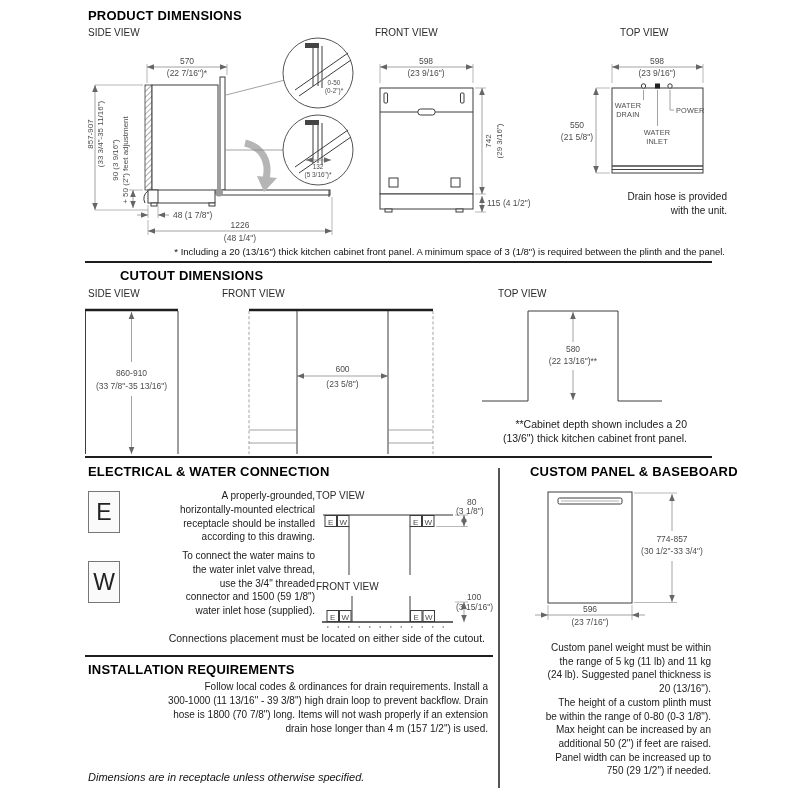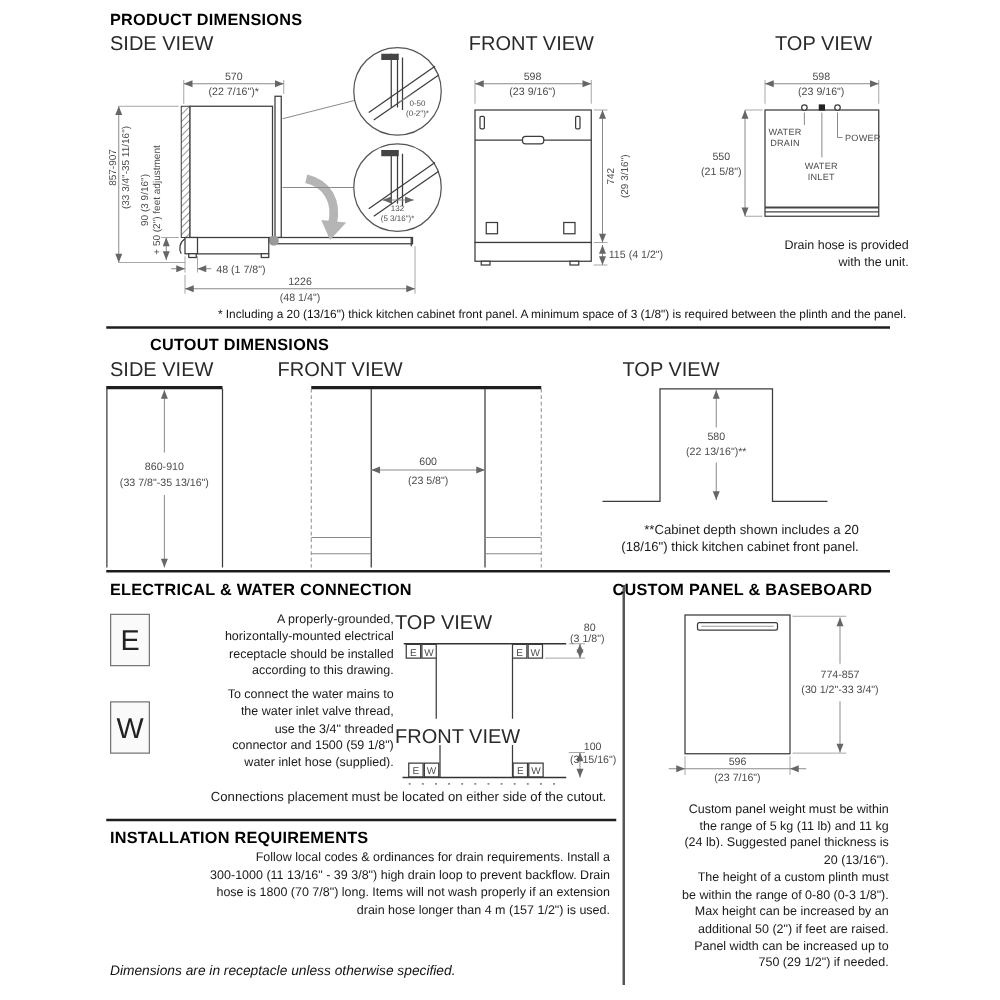--- a/index.html
+++ b/index.html
@@ -1,19 +1,19 @@
 <!DOCTYPE html>
 <html><head>
 <meta charset="utf-8">
 <style>
   html,body{margin:0;padding:0;background:#fff;}
   body{width:800px;height:800px;position:relative;font-family:"Liberation Sans",sans-serif;color:#1a1a1a;}
   .abs{position:absolute;text-align:right;}
   .h1{font-weight:bold;font-size:13px;color:#000;letter-spacing:.2px;}
-  .vlabel{font-size:16px;color:#2a2a2a;}
+  .vlabel{font-size:10px;color:#2a2a2a;}
   .body-text{font-size:10px;line-height:13.8px;white-space:pre-line;}
   .small-note{font-size:9.5px;color:#111;}
   .note10{font-size:10.5px;line-height:13.5px;white-space:pre-line;}
   .rule{background:#1e1e1e;}
   .vrule{background:#555;}
   .footer{font-style:italic;font-size:11px;color:#111;}
   .ewbox{width:30px;height:40px;border:1.3px solid #777;background:#fafafa;display:flex;align-items:center;justify-content:center;font-size:23px;color:#222;}
   svg{position:absolute;overflow:visible;}
   svg text{font-family:"Liberation Sans",sans-serif;font-size:8.5px;fill:#4c4c4c;}
   svg .t8{font-size:8px;}
@@ -217,21 +217,21 @@
 
 <svg style="left:455px;top:306px;" width="215" height="100" viewBox="0 0 215 100">
   <path class="dr" d="M27,95 H73 V5 H163 V95 H207" stroke-width="1.3"></path>
   <line class="dim" x1="118" y1="36" x2="118" y2="6" marker-end="url(#ar)"></line>
   <line class="dim" x1="118" y1="64" x2="118" y2="94" marker-end="url(#ar)"></line>
   <text x="118" y="46" text-anchor="middle">580</text>
   <text x="118" y="58" text-anchor="middle">(22 13/16")**</text>
 </svg>
 
 <div class="abs note10" style="left:457px;top:418px;width:230px;">**Cabinet depth shown includes a 20
-(18/16") thick kitchen cabinet front panel.</div>
+(13/6") thick kitchen cabinet front panel.</div>
 <div class="abs rule" style="left:85px;top:456px;width:627px;height:2px;"></div>
 
 <div class="abs h1" style="left:88px;top:464px;">ELECTRICAL &amp; WATER CONNECTION</div>
 
 <div class="abs ewbox" style="left:88px;top:491px;">
     <span>E</span>
   </div>
 <div class="abs body-text" style="left:130px;top:489px;width:185px;">A properly-grounded,
 horizontally-mounted electrical
 receptacle should be installed
@@ -290,21 +290,21 @@
 <div class="abs rule" style="left:85px;top:655px;width:408px;height:1.5px;"></div>
 
 <div class="abs h1" style="left:88px;top:662px;">INSTALLATION REQUIREMENTS</div>
 <div class="abs body-text" style="left:88px;top:680px;width:400px;line-height:14px;">Follow local codes &amp; ordinances for drain requirements. Install a
 300-1000 (11 13/16" - 39 3/8") high drain loop to prevent backflow. Drain
 hose is 1800 (70 7/8") long. Items will not wash properly if an extension
 drain hose longer than 4 m (157 1/2") is used.</div>
 <div class="abs footer" style="left:88px;top:771px;">Dimensions are in receptacle unless otherwise specified.</div>
 
 <div class="abs vrule" style="left:498px;top:468px;width:1.5px;height:320px;"></div>
-<div class="abs h1" style="left:490px;top:464px;">CUSTOM PANEL &amp; BASEBOARD</div>
+<div class="abs h1" style="left:530px;top:464px;">CUSTOM PANEL &amp; BASEBOARD</div>
 
 <svg style="left:505px;top:485px;" width="200" height="148" viewBox="0 0 200 148">
   <rect class="drw" x="43" y="7" width="84" height="111" stroke="#555"></rect>
   <rect class="drw" x="53" y="13" width="64" height="6" rx="1.5" stroke="#555"></rect>
   <line x1="56" y1="16" x2="114" y2="16" stroke="#999" stroke-width=".8"></line>
   <line class="ext" x1="129" y1="8" x2="172" y2="8"></line>
   <line class="ext" x1="129" y1="117.5" x2="172" y2="117.5"></line>
   <line class="dim" x1="167" y1="46" x2="167" y2="9" marker-end="url(#ar)"></line>
   <line class="dim" x1="167" y1="76" x2="167" y2="117" marker-end="url(#ar)"></line>
   <text x="167" y="57" text-anchor="middle">774-857</text>

